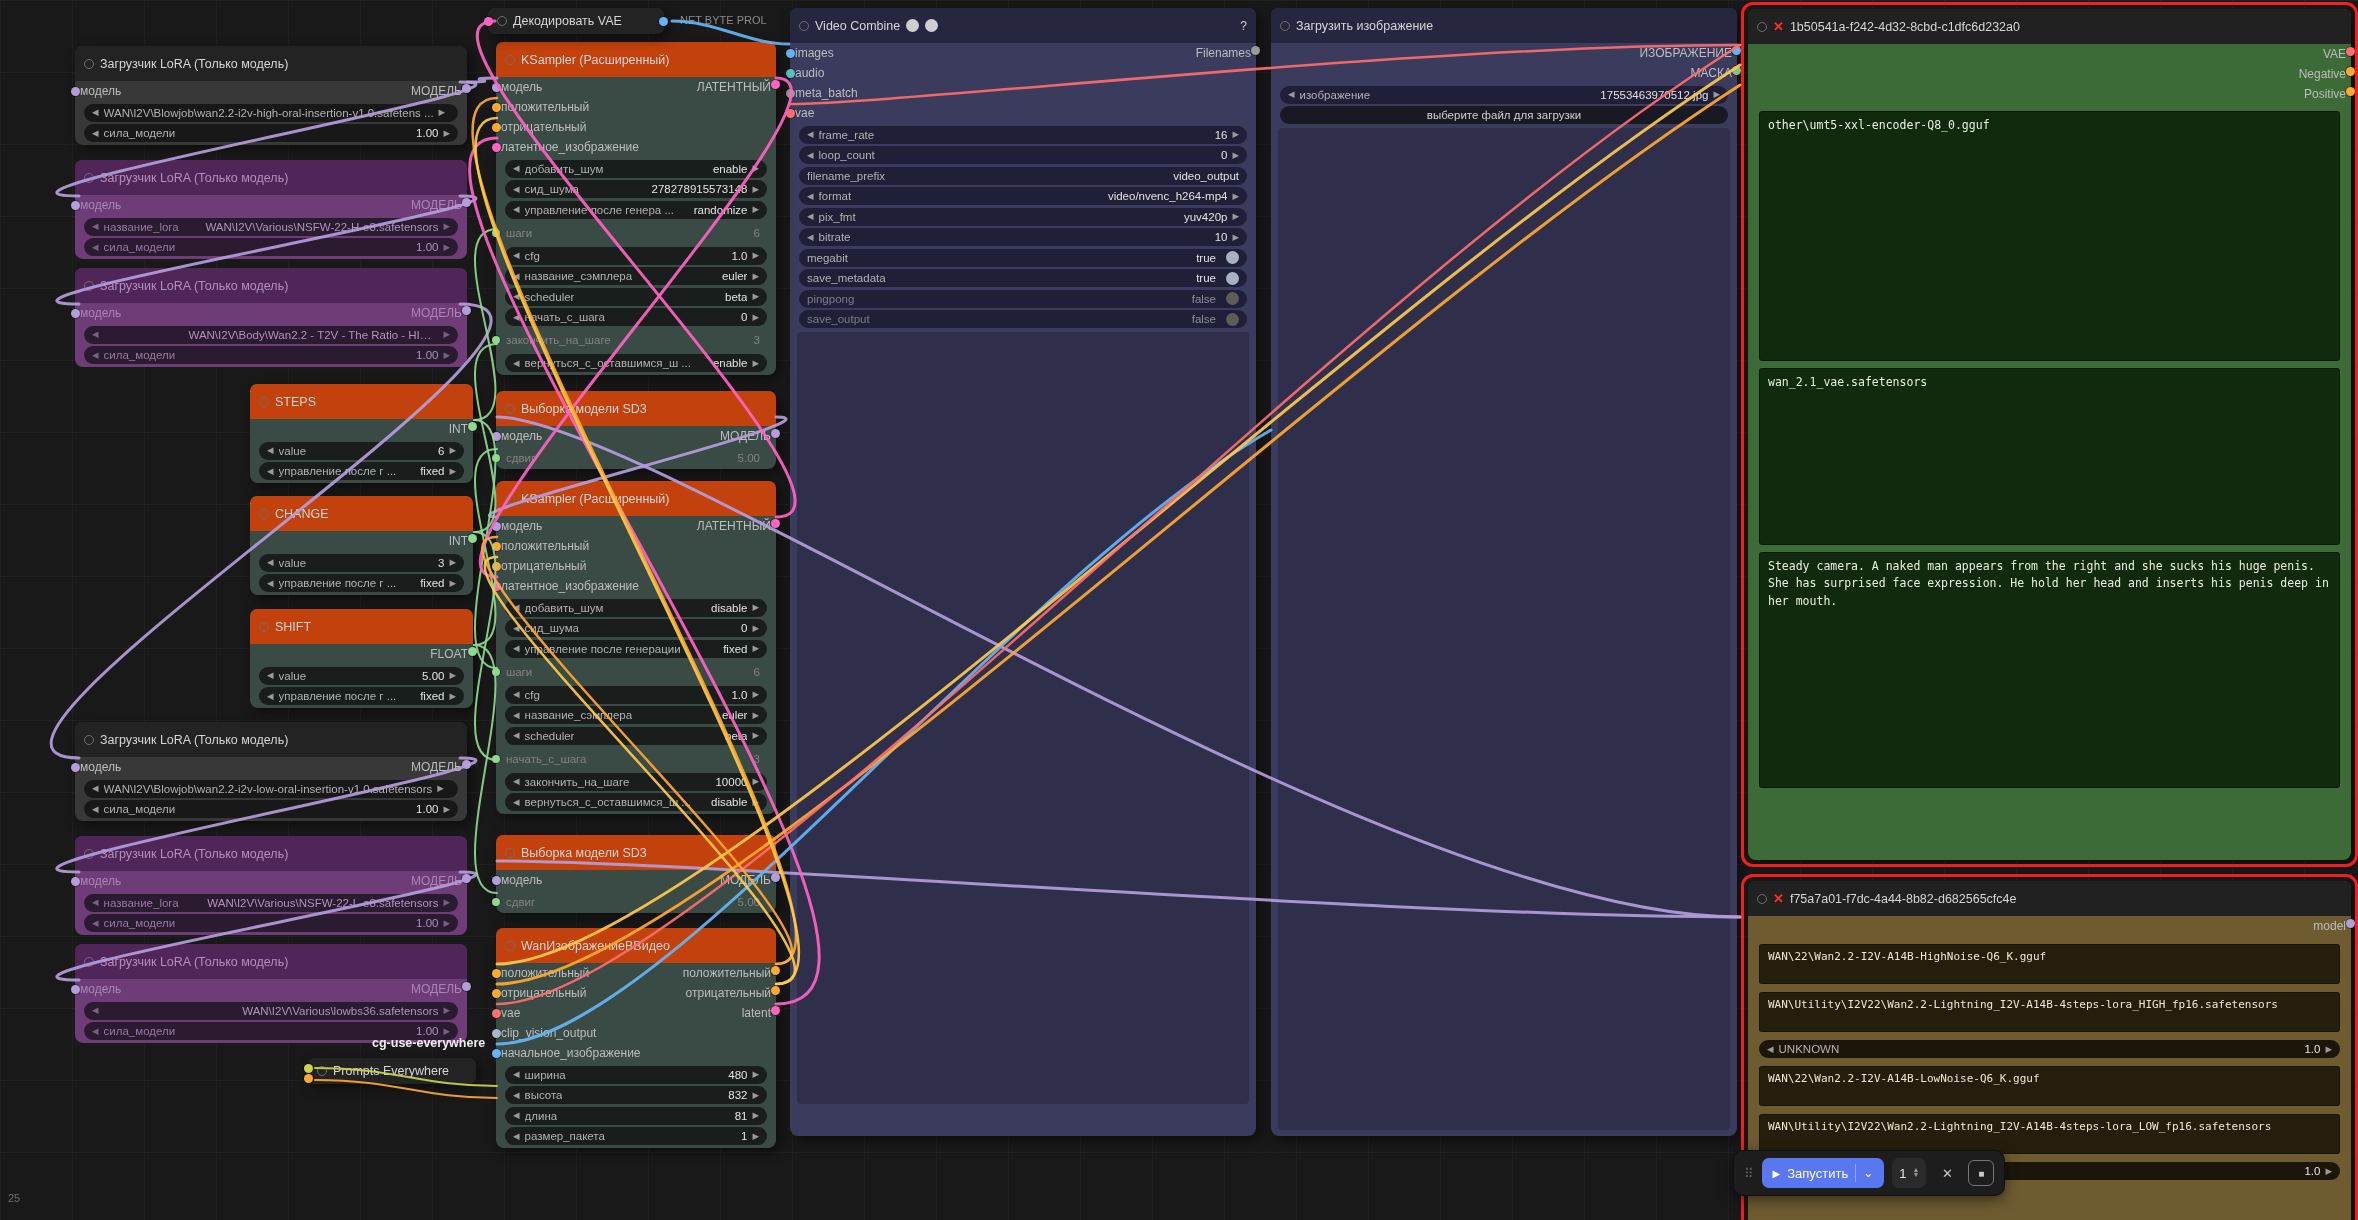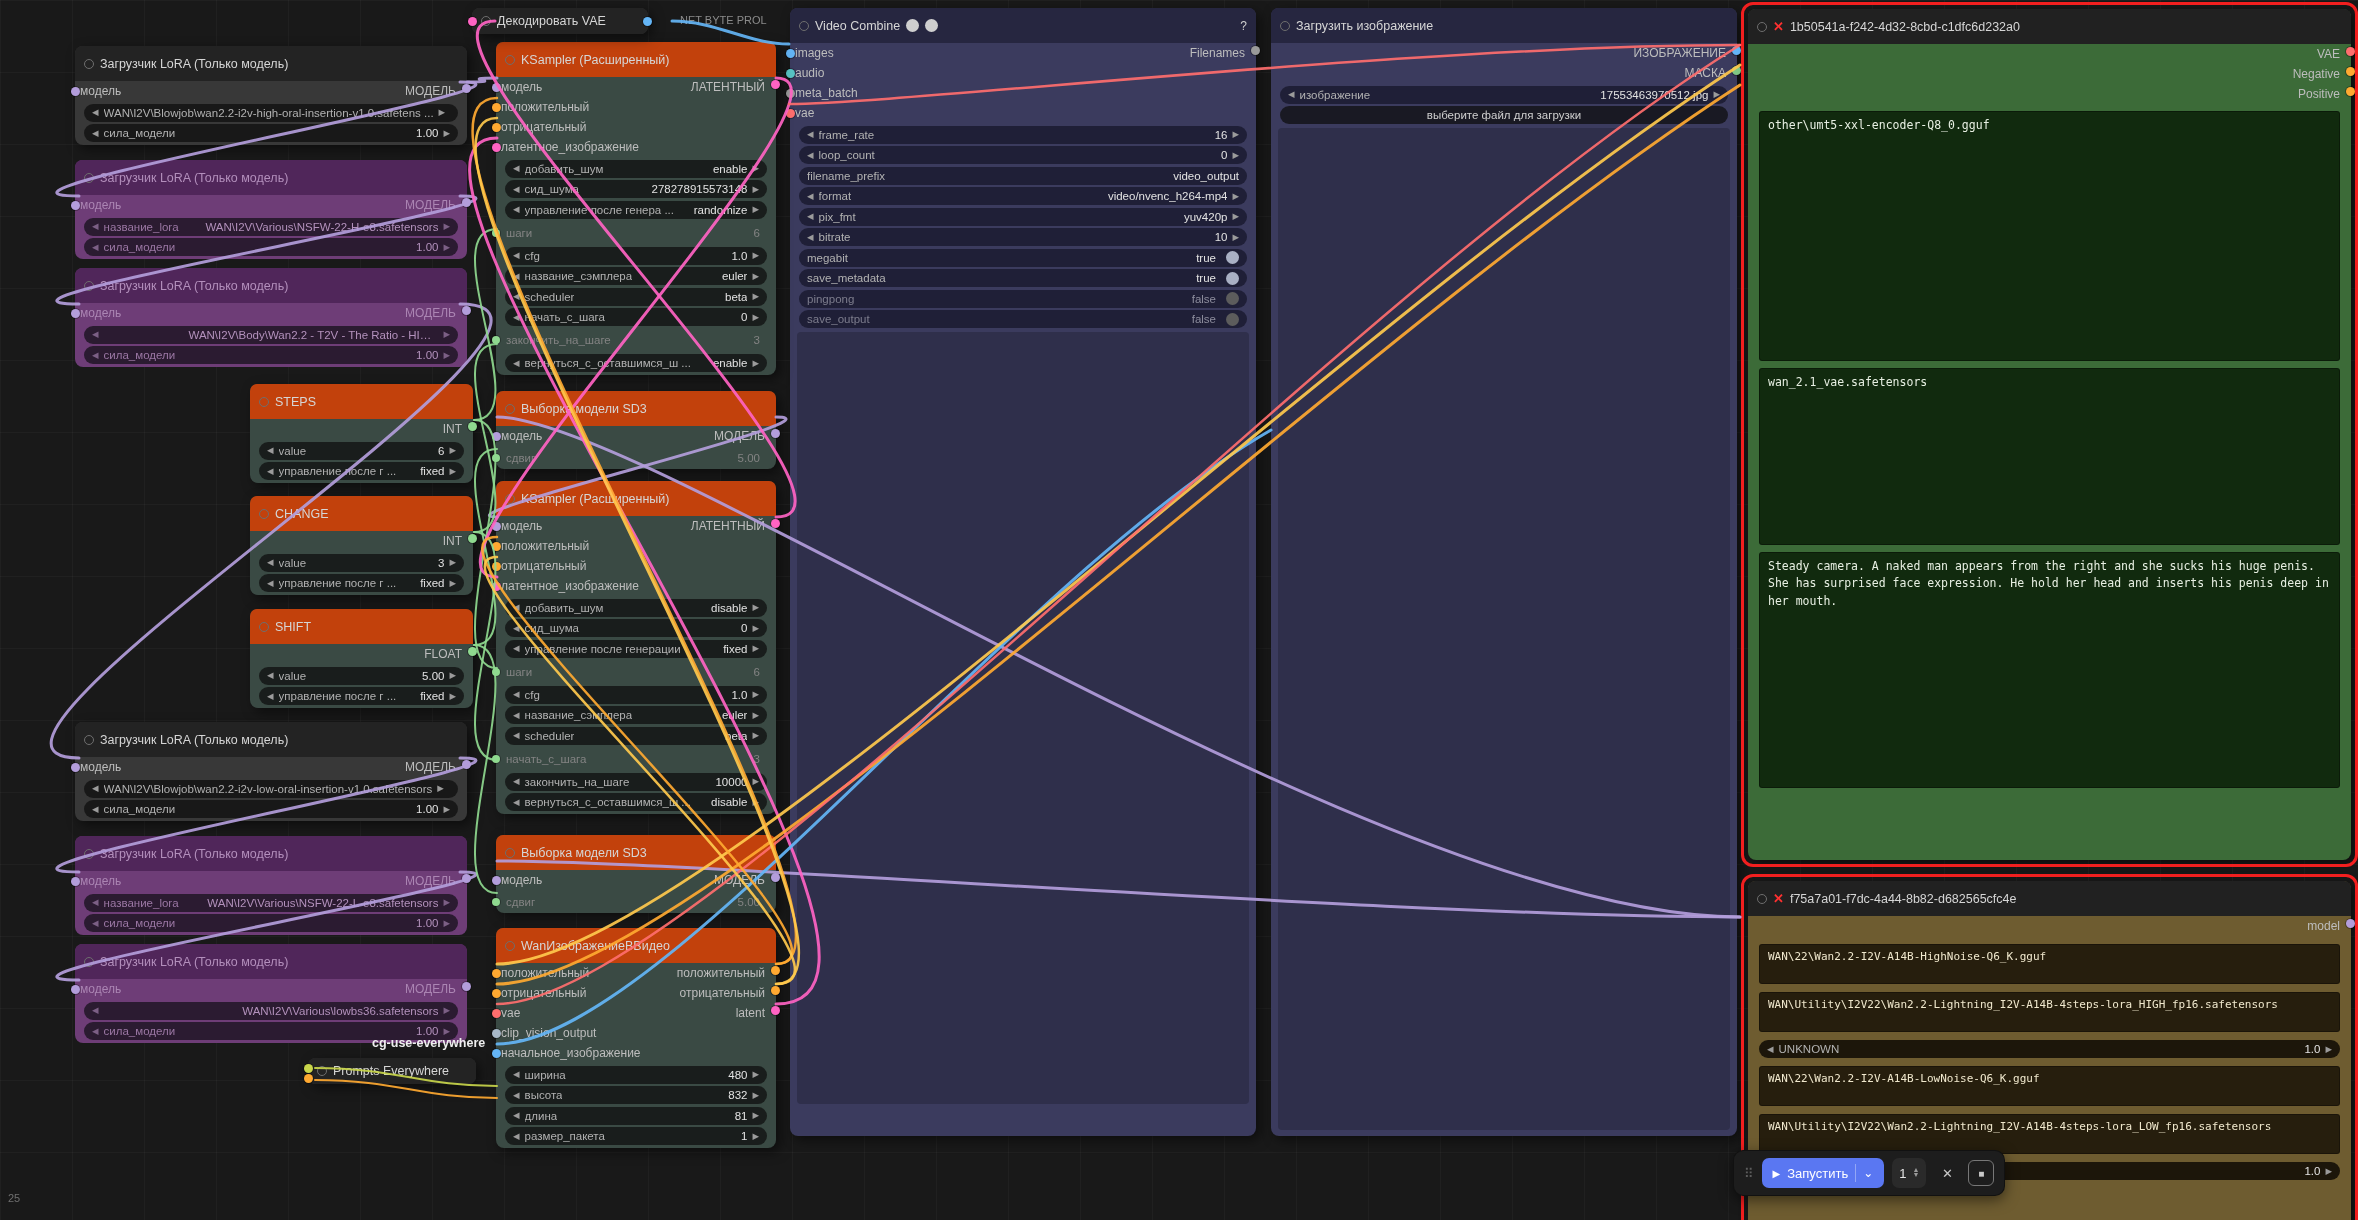--- a/index.html
+++ b/index.html
@@ -9,21 +9,21 @@
                    linear-gradient(90deg,rgba(255,255,255,.03) 1px,transparent 1px);
   background-size:72px 72px;
   font-family:"Liberation Sans",sans-serif}
 .node{position:absolute;border-radius:8px;background:#383838;box-shadow:4px 4px 12px rgba(0,0,0,.5);color:#c9c9c9;z-index:10}
 .tbar{height:35px;display:flex;align-items:center;gap:6px;padding:0 9px;background:#232323;border-radius:7px 7px 0 0;color:#d6d6d6;font-size:12.5px;white-space:nowrap;overflow:hidden}
 .collapsed{height:26px}
 .collapsed .tbar{border-radius:7px;height:26px}
 .tdot{width:10px;height:10px;border-radius:50%;border:1.5px solid #6e6e6e;background:transparent;flex:none}
 .srow{height:20px;display:flex;align-items:center;padding:0 10px;font-size:12px;color:#bdbdbd}
 .sin{display:flex;align-items:center;}
-.sout{display:flex;align-items:flex-start;gap:6px;margin-left:auto}
+.sout{display:flex;align-items:flex-start;margin-left:auto}
 .dot{width:9px;height:9px;border-radius:50%;background:var(--c,#9a9a9a);flex:none;box-shadow:0 0 0 1px rgba(0,0,0,.3)}
 .sin>.dot{margin-left:-14px}
 .sout>.dot{margin-right:-14px}
 .w{height:18px;margin:2.5px 9px;background:rgba(12,12,12,.72);border-radius:9px;display:flex;align-items:center;padding:0 8px;font-size:11.5px;gap:5px}
 .wl{color:#b2b2b2;white-space:nowrap;overflow:hidden;text-overflow:ellipsis}
 .wv{margin-left:auto;color:#e2e2e2;white-space:nowrap;overflow:hidden;text-overflow:ellipsis}
 .arr{color:#9b9b9b;font-size:8.5px;flex:none;line-height:1}
 .gw{height:23px;display:flex;align-items:center;padding:0 10px;font-size:11.5px;color:#838383;gap:6px}
 .gw>.dot{width:8px;height:8px;margin-left:-14px}
 .gw .gv{margin-left:auto;padding-right:6px}
@@ -326,21 +326,21 @@
   <div class="node collapsed" style="left:308px;top:1058px;width:168px">
     <div class="tbar">
         <i class="tdot"></i>
         <span>Prompts Everywhere</span>
       </div>
     <i class="dot pdot1" style="--c:#c9d64b"></i>
     <i class="dot pdot2" style="--c:#ffa931"></i>
   </div>
 
   <div class="frag" style="left:680px;top:14px">NET BYTE PROL</div>
-  <div class="node collapsed" style="left:472px;top:8px;width:176px;z-index:12">
+  <div class="node collapsed" style="left:488px;top:8px;width:176px;z-index:12">
     <div class="tbar">
         <i class="tdot"></i>
         <span>Декодировать VAE</span>
       </div>
     <i class="dot indot" style="--c:#ff63c3"></i>
     <i class="dot outdot" style="--c:#64b5f6"></i>
   </div>
 
   <div class="node n-green" style="left:496px;top:42px;width:280px;z-index:11">
     <div class="tbar">

